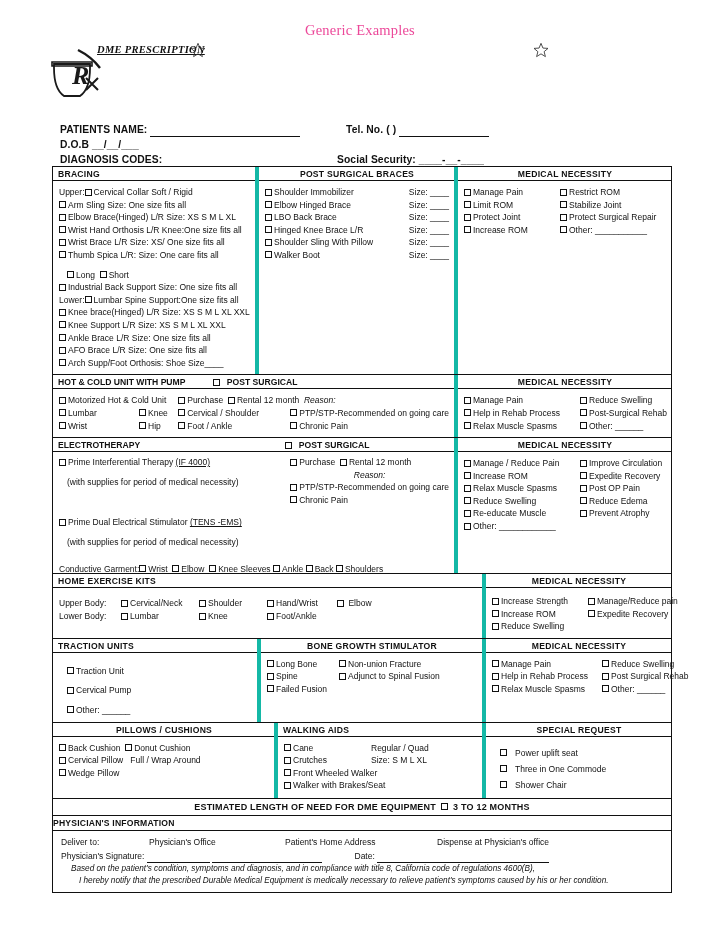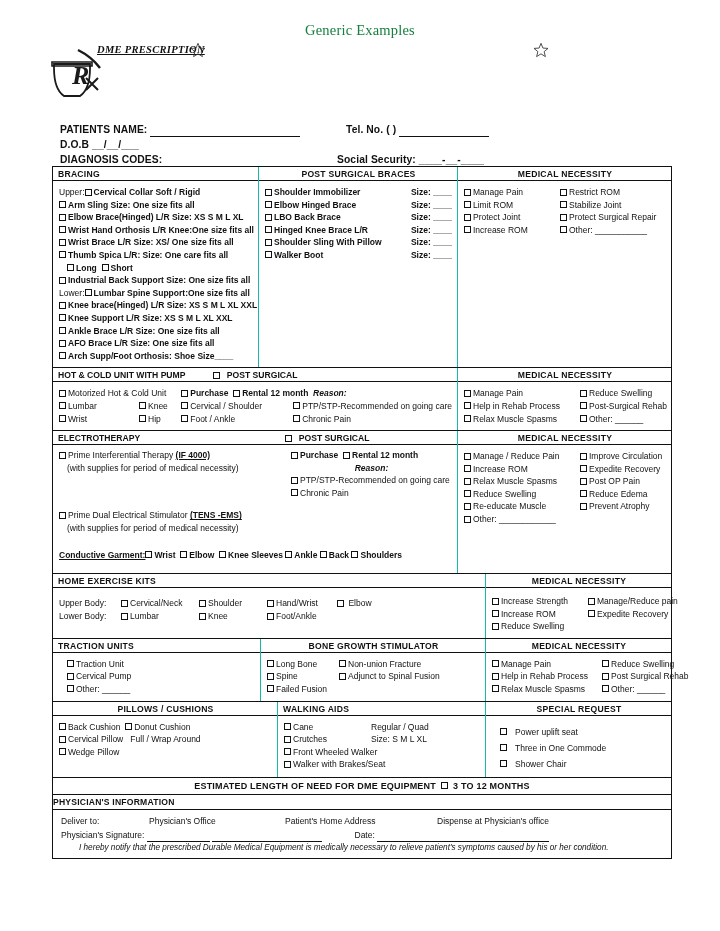--- a/index.html
+++ b/index.html
@@ -26,21 +26,21 @@
   
   .doc-title {
     position: absolute;
     top: 22px;
     left: 0;
     width: 720px;
     text-align: center;
     font-family: "Liberation Serif", serif;
     font-size: 14.5px;
     letter-spacing: .2px;
-    color: #15803d;
+    color: #ec4899;
   }
   .rx-logo {
     position: absolute;
     left: 42px;
     top: 44px;
     width: 66px;
     height: 58px;
   }
   .dme-title {
     position: absolute;
@@ -107,21 +107,21 @@
   #table-bot  { left: 52px; top: 573px;  width: 620px; }
 
   .secrow {
     display: flex;
     border-bottom: 1px solid #111;
   }
   .secrow:last-child { border-bottom: none; }
 
   .cell {
     box-sizing: border-box;
-    border-right: 1px solid #14b8a6;
+    border-right: 4px solid #14b8a6;
     padding: 0;
   }
   .cell:last-child { border-right: none; }
 
   .hdr {
     font-size: 8.6px;
     font-weight: bold;
     letter-spacing: .25px;
     padding: 2px 4px 2px 5px;
     border-bottom: 1px solid #111;
@@ -143,23 +143,23 @@
     width: 7px;
     height: 7px;
     border: 1px solid #111;
     box-sizing: border-box;
     vertical-align: -0.5px;
     margin-right: 2px;
     background: #fff;
   }
 
   .itm { white-space: nowrap; }
-  .itm.ind  { padding-left: 8px; }
-
-  .b { font-weight: bold; }
+  .itm.ind  { padding-left: 8px; margin-top: 7px; }
+
+  .b { font-weight: normal; }
   .u { text-decoration: underline; }
   .i { font-style: italic; }
 
   
   .nec {
     display: flex;
     gap: 10px;
   }
   .nec .col { flex: 1; }
   .nec .col .itm { line-height: 12.6px; }
@@ -572,17 +572,18 @@
       <div>
         <span style="display:inline-block;width:88px">Deliver to:</span><span style="display:inline-block;width:136px">Physician's Office</span><span style="display:inline-block;width:152px">Patient's Home Address</span><span>Dispense at Physician's office</span>
       </div>
       <div>
         <span>Physician's Signature:</span>
         <span class="blank" style="width:63px"></span>
         <span class="blank" style="width:110px"></span>
         <span style="margin-left:30px">Date:</span>
         <span class="blank" style="width:172px"></span>
       </div>
+      <div class="phys-legal">Based on the patient's condition, symptoms and diagnosis, and in compliance with title 8, California code of regulations 4600(B),</div>
       <div class="phys-legal" style="padding-left:18px">I hereby notify that the prescribed Durable Medical Equipment is medically necessary to relieve patient's symptoms caused by his or her condition.</div>
     </div>
   </div>
 
 </div>
 
 </body></html>

